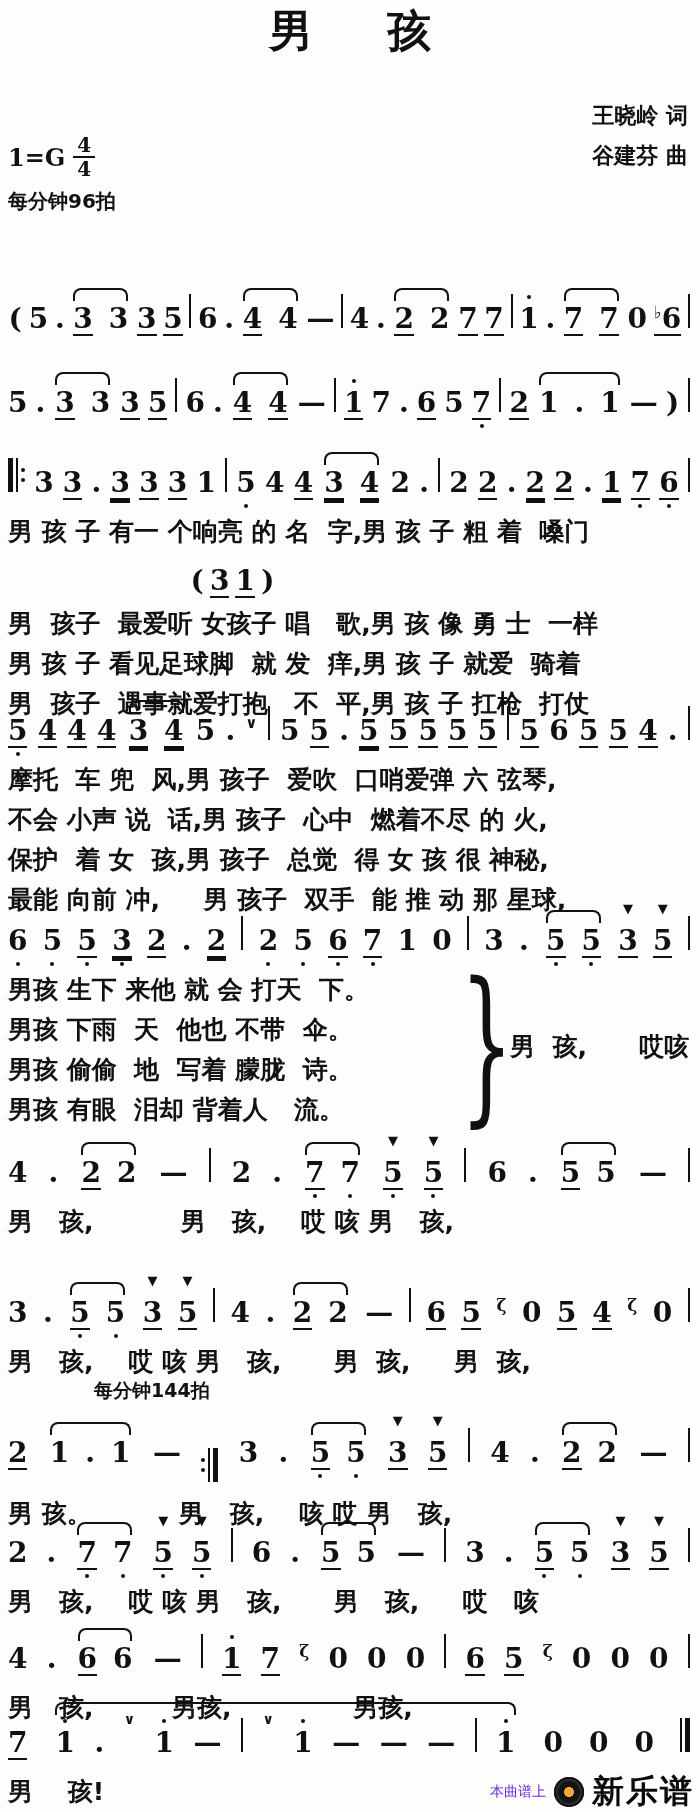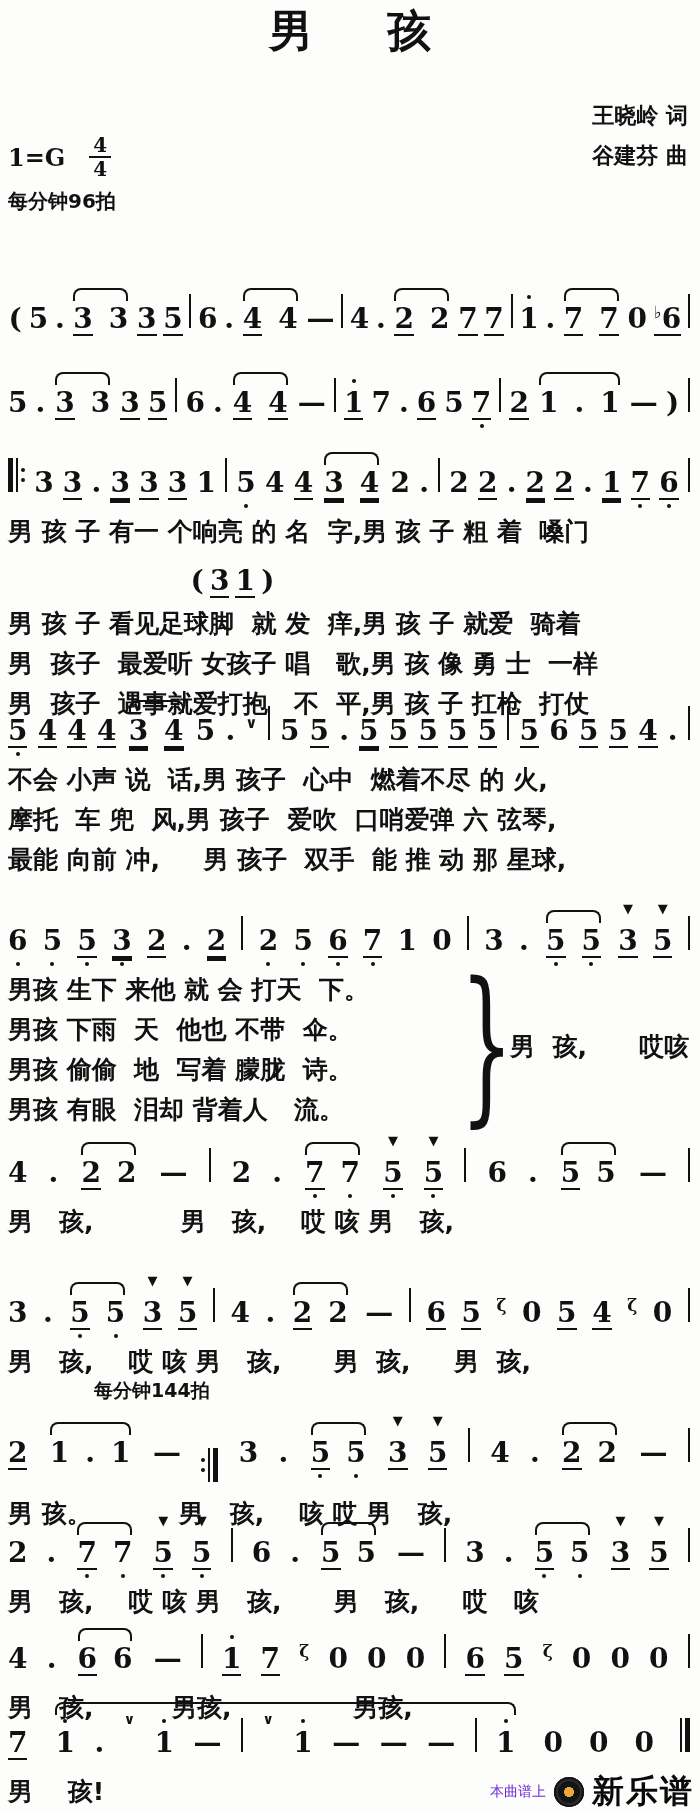--- a/index.html
+++ b/index.html
@@ -3,21 +3,21 @@
 <meta charset="utf-8">
 <style>
   html,body{margin:0;padding:0;background:#e9e9e9;}
   .page{position:relative;width:700px;height:1812px;margin:0 auto;background:#fdfdfb;color:#111;
         overflow:hidden;font-family:"DejaVu Sans",sans-serif;}
   
   .title{position:absolute;top:2px;left:0;right:0;text-align:center;
          font:bold 44px "DejaVu Serif",serif;letter-spacing:74px;text-indent:74px;}
   .credits{position:absolute;top:96px;right:12px;text-align:right;
            font:bold 22px "DejaVu Sans",sans-serif;line-height:40px;}
-  .keysig{position:absolute;top:134px;left:8px;display:flex;align-items:center;gap:24px;
+  .keysig{position:absolute;top:134px;left:8px;display:flex;align-items:center;gap:8px;
           font:bold 24px "DejaVu Serif",serif;}
   .frac{display:inline-flex;flex-direction:column;align-items:center;font:bold 20px "DejaVu Serif",serif;line-height:22px;}
   .frac .ft{border-bottom:2px solid #111;padding:0 4px;}
   .tempo-main{position:absolute;top:188px;left:8px;font:bold 20px "DejaVu Sans",sans-serif;}
   
   .system{position:absolute;left:8px;right:6px;}
   .sys0{top:268px}.sys1{top:352px}.sys2{top:432px}.sys3{top:680px}.sys4{top:890px}
   .sys5{top:1122px}.sys6{top:1262px}.sys7{top:1378px}.sys8{top:1502px}.sys9{top:1608px}.sys10{top:1692px}
   .sys-tempo{font:bold 19px "DejaVu Sans",sans-serif;height:24px;}
   .sys7 .sys-tempo{margin-left:86px}
@@ -227,22 +227,22 @@
         <span class="note u2">1</span>
         <span class="note u1 lo">7</span>
         <span class="note u1 lo">6</span>
         <span class="barwrap">
           <span class="bar"></span>
         </span>
       </div>
     <div class="sys-lyrics">
         <div class="lyric-row">男 孩 子 有一 个响亮 的 名  字,男 孩 子 粗 着  嗓门</div>
         <div class="lyric-row extra-notes"><span class="note">(</span><span class="note u1">3</span><span class="note u1">1</span><span class="note">)</span></div>
+        <div class="lyric-row">男  孩子  最爱听 女孩子 唱   歌,男 孩 像 勇 士  一样</div>
         <div class="lyric-row">男 孩 子 看见足球脚  就 发  痒,男 孩 子 就爱  骑着</div>
-        <div class="lyric-row">男  孩子  最爱听 女孩子 唱   歌,男 孩 像 勇 士  一样</div>
         <div class="lyric-row">男  孩子  遇事就爱打抱   不  平,男 孩 子 扛枪  打仗</div>
       </div>
   </div>
 
   <div class="system sys3">
     <div class="notes-row">
         <span class="note u1 lo">5</span>
         <span class="note u1">4</span>
         <span class="note u1">4</span>
         <span class="note u1">4</span>
@@ -271,22 +271,23 @@
         <span class="note">6</span>
         <span class="note u1">5</span>
         <span class="note u1">5</span>
         <span class="note u1">4</span>
         <span class="note ddot">.</span>
         <span class="barwrap">
           <span class="bar"></span>
         </span>
       </div>
     <div class="sys-lyrics">
+        <div class="lyric-row">摩托  车 兜  风,男 孩子  爱吹  口哨爱弹 六 弦琴,</div>
         <div class="lyric-row">不会 小声 说  话,男 孩子  心中  燃着不尽 的 火,</div>
-        <div class="lyric-row">摩托  车 兜  风,男 孩子  爱吹  口哨爱弹 六 弦琴,</div>
+        <div class="lyric-row">保护  着 女  孩,男 孩子  总觉  得 女 孩 很 神秘,</div>
         <div class="lyric-row">最能 向前 冲,     男 孩子  双手  能 推 动 那 星球,</div>
       </div>
   </div>
 
   <div class="system sys4">
     <div class="notes-row">
         <span class="note lo">6</span>
         <span class="note lo">5</span>
         <span class="note u1 lo">5</span>
         <span class="note u2 lo">3</span>

